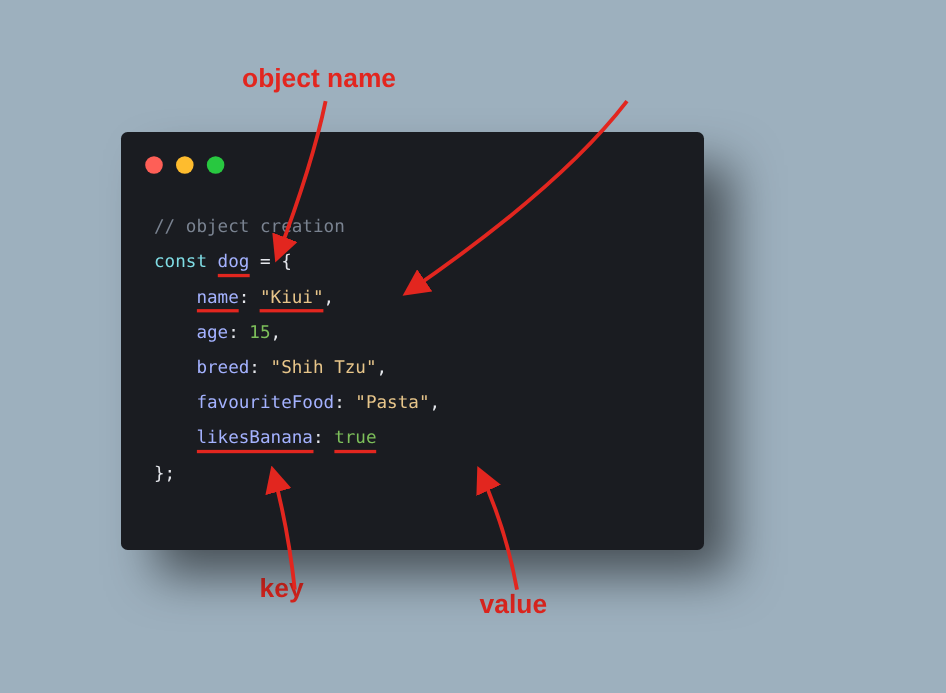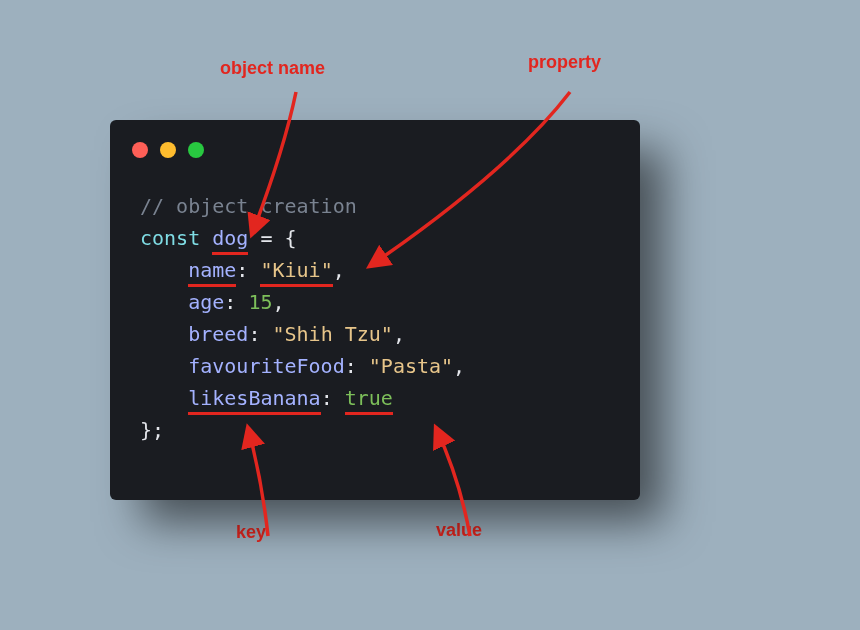--- a/index.html
+++ b/index.html
@@ -29,50 +29,49 @@
     box-shadow: 28px 26px 44px -4px var(--shadow);
   }
   .traffic{position:absolute; left:22px; top:22px; display:flex; gap:12px;}
   .dot{width:16px;height:16px;border-radius:50%;}
   .dot.red{background:var(--mac-red);}
   .dot.yellow{background:var(--mac-yellow);}
   .dot.green{background:var(--mac-green);}
   pre.code{
     position:absolute; left:30px; top:70px; margin:0;
     font-family:ui-monospace,Menlo,Consolas,monospace;
-    font-size:20px; line-height:32px; color:var(--fg);
+    font-size:16px; line-height:32px; color:var(--fg);
     white-space:pre;
   }
   .c-comment{color:var(--comment);}
   .c-kw{color:var(--keyword-cyan);}
   .c-obj{color:var(--key-color);}
   .c-key{color:var(--key-color);}
   .c-str{color:var(--string-yellow);}
   .c-num{color:var(--numlit-green);}
   .c-lit{color:var(--numlit-green);}
   .c-punct{color:var(--punct);}
   .ul{position:relative;}
   .ul::after{content:"";position:absolute;left:0;right:0;bottom:-5px;height:3px;
     background:var(--underline);}
   
-  .anno{position:absolute; color:var(--anno-red); font-weight:800; font-size:18px;
+  .anno{position:absolute; color:var(--anno-red); font-weight:800; font-size:24px;
     font-family:Arial,ui-sans-serif;}
   
   svg.arrows{position:absolute;left:0;top:0;width:860px;height:630px;
     pointer-events:none;}
 </style>
 </head>
 <body>
 
 <div class="stage">
 
   <div class="anno" style="left:220px;top:58px;">object name</div>
-  <div class="anno" style="left:528px;top:52px;">property</div>
   <div class="anno" style="left:236px;top:522px;">key</div>
-  <div class="anno" style="left:436px;top:520px;text-align:right;">value</div>
+  <div class="anno" style="left:436px;top:536px;text-align:right;">value</div>
 
   <div class="panel">
     <div class="traffic">
       <span class="dot red"></span>
       <span class="dot yellow"></span>
       <span class="dot green"></span>
     </div>
     <pre class="code" id="code"><span class="c-comment">// object creation</span>
 <span class="c-kw">const</span> <span class="c-obj ul">dog</span><span class="c-punct"> = {</span>
     <span class="c-key ul">name</span><span class="c-punct">: </span><span class="c-str ul">"Kiui"</span><span class="c-punct">,</span>

